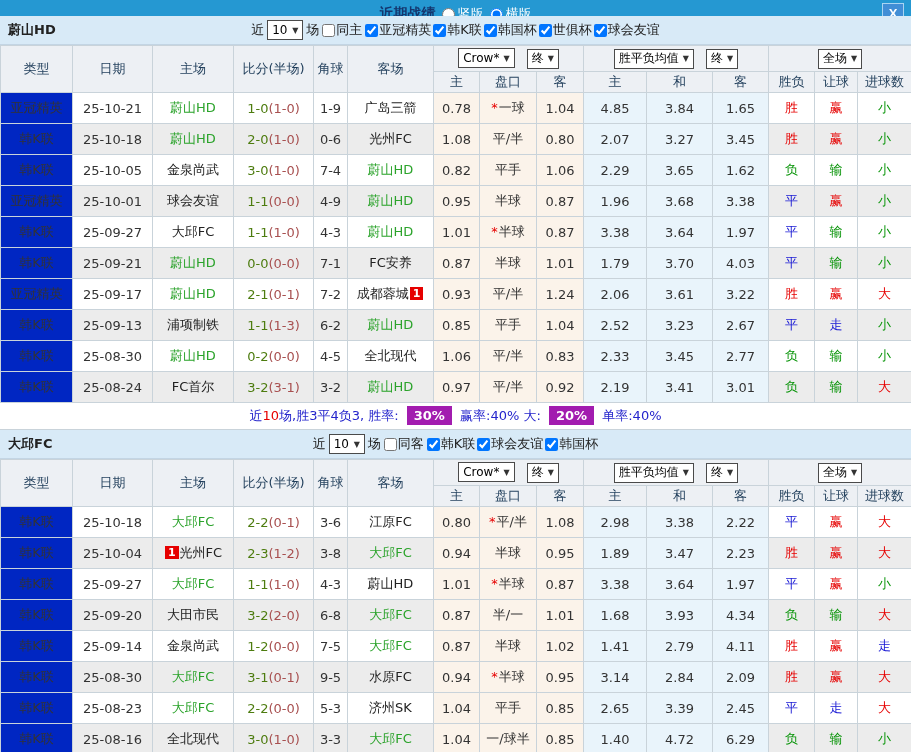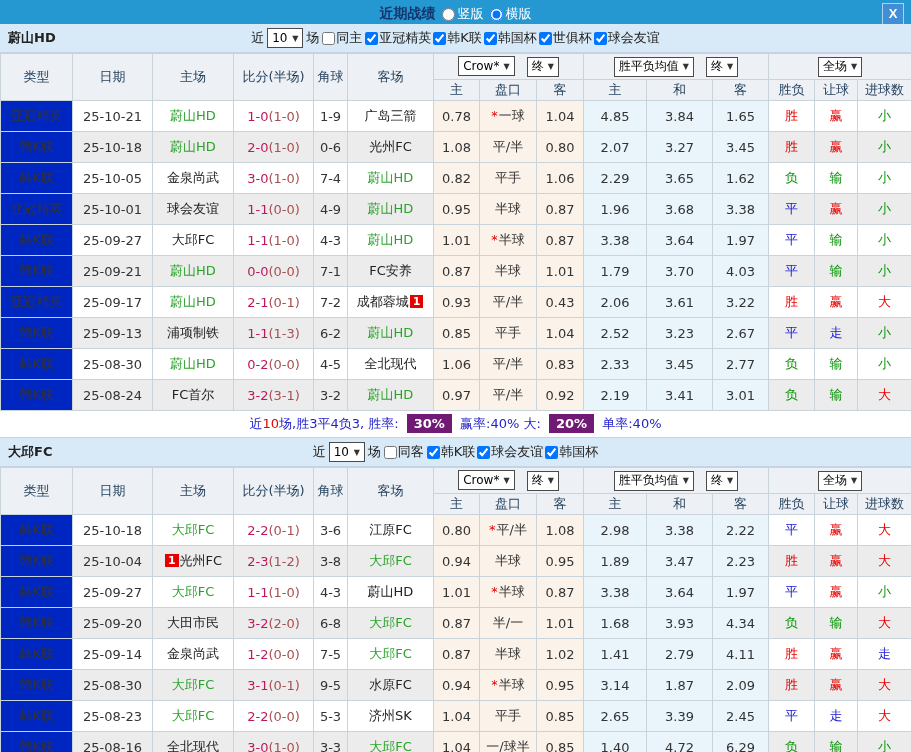--- a/index.html
+++ b/index.html
@@ -1,19 +1,19 @@
 <!DOCTYPE html>
 <html><head>
 <meta charset="utf-8">
 <style>
   html,body{margin:0;padding:0;background:#eee;}
   .window{position:relative;width:911px;height:752px;overflow:hidden;background:#fff;
           font-family:"DejaVu Sans",sans-serif;}
   
-  .topbar{position:relative;height:24px;background:#2598d2;}
+  .topbar{position:relative;height:16px;background:#2598d2;}
   .tb-center{display:flex;justify-content:center;align-items:center;height:28px;gap:6px;}
   .tb-title{color:#14366e;font-weight:bold;font-size:14px;}
   .tb-radio{display:inline-flex;align-items:center;gap:3px;color:#fff;font-size:13px;cursor:pointer;}
   .tb-radio input{margin:0;width:13px;height:13px;}
   .tb-close{position:absolute;right:7px;top:3px;width:22px;height:22px;background:#418ed6;
             border:1px solid #a8d4f2;color:#fff;font-size:13px;font-weight:bold;line-height:18px;
             text-align:center;padding:0;cursor:pointer;}
   
   .secbar{position:relative;height:28px;background:#d8eaf7;border-bottom:1px solid #c3d5e4;}
   .team{position:absolute;left:8px;top:0;line-height:28px;font-size:13px;font-weight:bold;color:#222;}
@@ -36,31 +36,31 @@
   .h1 th{height:23px;}
   .h2 th{height:17px;}
   .grp .sel{margin:0 4px;}
   .grid td{height:28px;color:#333;background:#fff;}
   tbody tr:nth-child(even) td{background:#ececec;}
   td.odds-bg{background:#fbf3ea !important;}
   td.mean-bg{background:#e9f4fb !important;}
   .c-type{color:#fff;font-size:12px;}
   .tname{color:#222;}
   .tname.focus{color:#2ba32b;}
-  .ft{color:#be185d;}
+  .ft{color:#4d7c0f;}
   .ht{color:#a85050;}
   .redcard{display:inline-block;background:#e60000;color:#fff;font-size:11px;font-weight:bold;
            line-height:13px;padding:0 3px;margin:0 1px;vertical-align:1px;}
   .star{color:#e60000;font-style:normal;margin-right:1px;}
   
   .summary{height:26px;line-height:26px;text-align:center;font-size:13px;background:#fff;
            border-bottom:1px solid #c9d3da;}
   .sg-blue{color:#2424cc;}
   .sg-red{color:#e60000;}
-  .sg-badge{background:#701a75;color:#fff;font-weight:bold;padding:2px 7px;margin:8px 4px;}
+  .sg-badge{background:#a21caf;color:#fff;font-weight:bold;padding:2px 7px;margin:8px 4px;}
 </style>
 </head>
 <body>
 
 <div class="window">
   <div class="topbar">
     <div class="tb-center">
       <span class="tb-title">近期战绩</span>
       <label class="tb-radio">
         <input type="radio" name="layout" style="">
@@ -288,21 +288,21 @@
 
   <tr>
     <td class="c-type" style="background: rgb(0, 38, 194);">亚冠精英</td>
     <td class="c-date">25-09-17</td>
     <td class="c-home"><span class="tname focus">蔚山HD</span></td>
     <td class="c-score"><span class="ft">2-1</span><span class="ht">(0-1)</span></td>
     <td class="c-corner">7-2</td>
     <td class="c-away"><span class="tname">成都蓉城</span><span class="redcard">1</span></td>
     <td class="c-oh odds-bg">0.93</td>
     <td class="c-hdc odds-bg">平/半</td>
-    <td class="c-oa odds-bg">0.43</td>
+    <td class="c-oa odds-bg">1.24</td>
     <td class="c-ah mean-bg">2.06</td>
     <td class="c-ad mean-bg">3.61</td>
     <td class="c-aa mean-bg">3.22</td>
     <td class="c-wdl" style="color: rgb(230, 0, 0);">胜</td>
     <td class="c-let" style="color: rgb(230, 0, 0);">赢</td>
     <td class="c-gl" style="color: rgb(230, 0, 0);">大</td>
   </tr>
 
   <tr>
     <td class="c-type" style="background: rgb(0, 38, 194);">韩K联</td>
@@ -552,21 +552,21 @@
     <td class="c-type" style="background: rgb(0, 38, 194);">韩K联</td>
     <td class="c-date">25-08-30</td>
     <td class="c-home"><span class="tname focus">大邱FC</span></td>
     <td class="c-score"><span class="ft">3-1</span><span class="ht">(0-1)</span></td>
     <td class="c-corner">9-5</td>
     <td class="c-away"><span class="tname">水原FC</span></td>
     <td class="c-oh odds-bg">0.94</td>
     <td class="c-hdc odds-bg"><i class="star">*</i>半球</td>
     <td class="c-oa odds-bg">0.95</td>
     <td class="c-ah mean-bg">3.14</td>
-    <td class="c-ad mean-bg">1.87</td>
+    <td class="c-ad mean-bg">2.84</td>
     <td class="c-aa mean-bg">2.09</td>
     <td class="c-wdl" style="color: rgb(230, 0, 0);">胜</td>
     <td class="c-let" style="color: rgb(230, 0, 0);">赢</td>
     <td class="c-gl" style="color: rgb(230, 0, 0);">大</td>
   </tr>
 
   <tr>
     <td class="c-type" style="background: rgb(0, 38, 194);">韩K联</td>
     <td class="c-date">25-08-23</td>
     <td class="c-home"><span class="tname focus">大邱FC</span></td>

